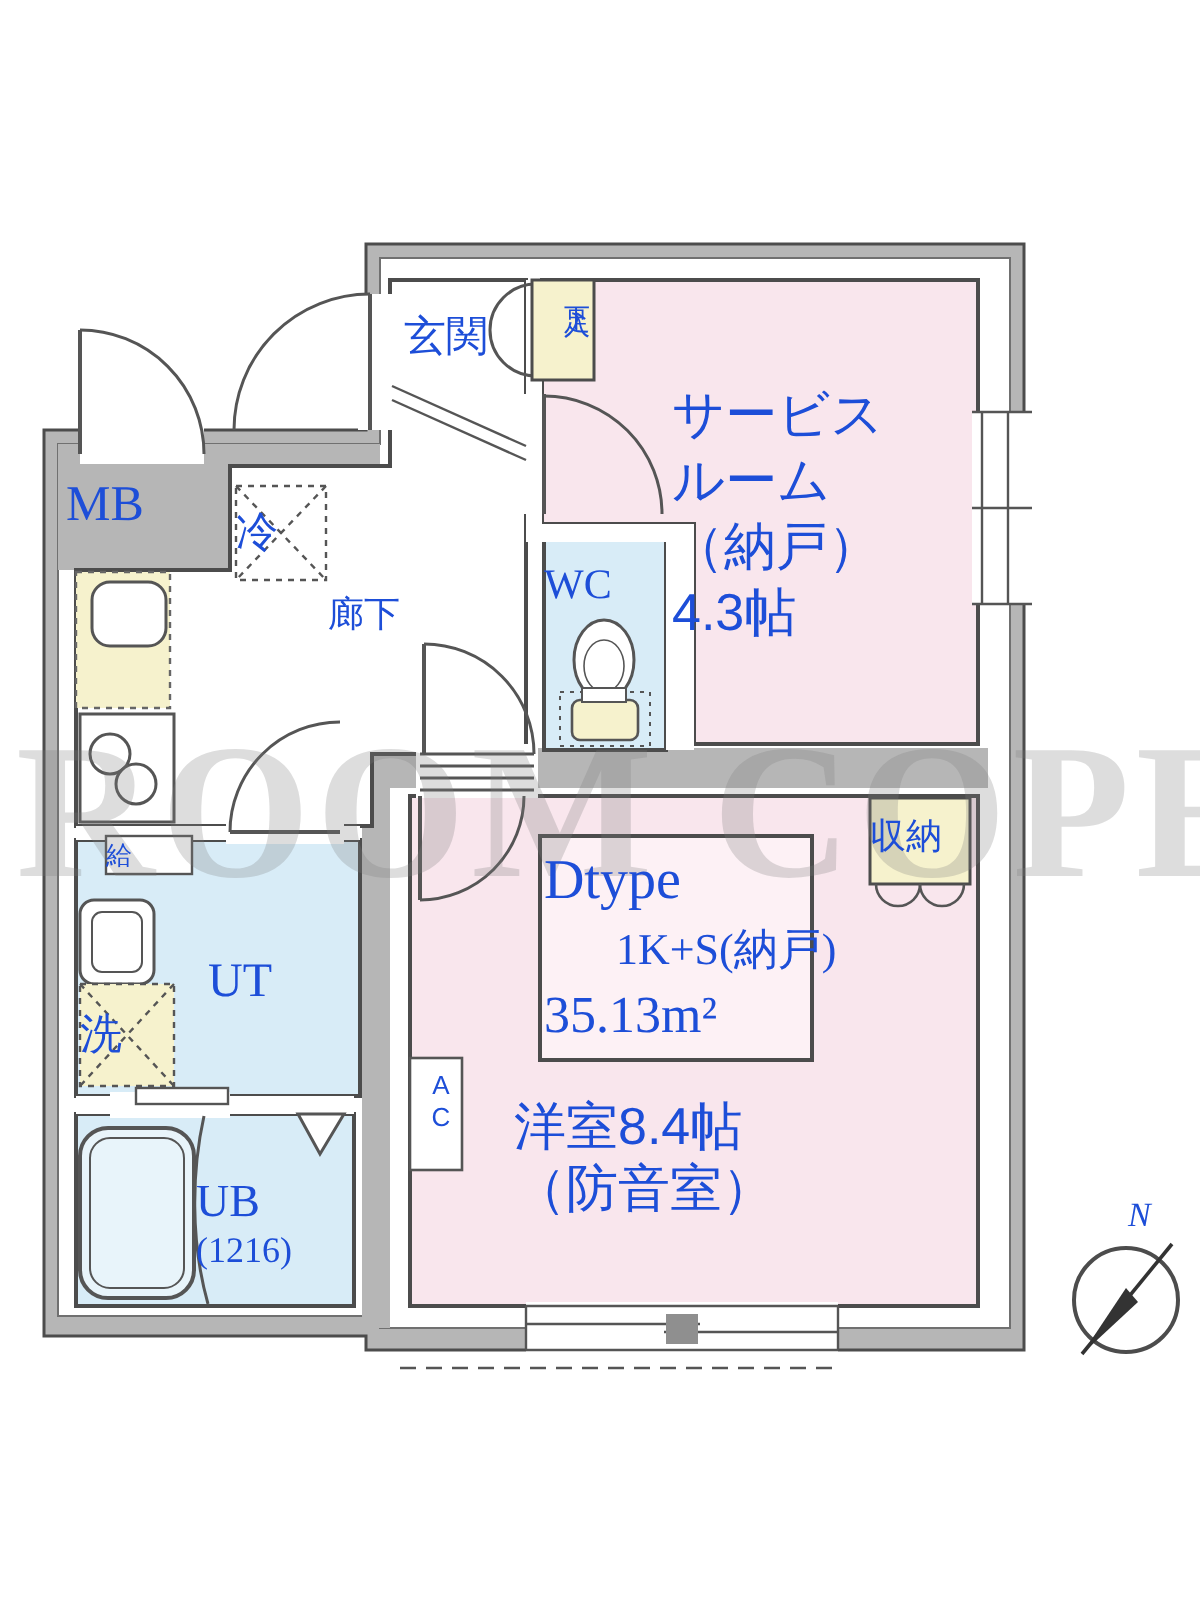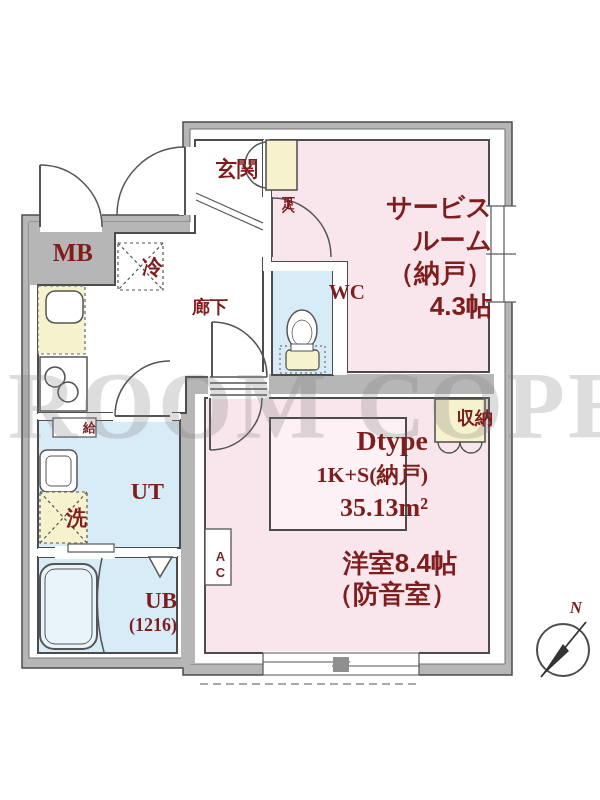--- a/index.html
+++ b/index.html
@@ -1,27 +1,27 @@
 <!DOCTYPE html>
 <html><head>
 <meta charset="utf-8">
 <style>
   html,body{margin:0;padding:0;background:#ffffff;}
   #canvas{position:relative;width:600px;height:800px;background:#ffffff;overflow:hidden;
           font-family:"Liberation Sans",sans-serif;color:#3e3d49;}
   #plan-svg{position:absolute;left:0;top:0;}
-  .lbl{position:absolute;text-align:right;line-height:1.25;color:#7f1d1d;z-index:30;font-weight:bold;}
+  .lbl{position:absolute;text-align:left;line-height:1.25;color:#1d4ed8;z-index:30;}
   .serif{font-family:"Liberation Serif",serif;}
   .vert{writing-mode:vertical-rl;text-orientation:upright;letter-spacing:1px;}
   #watermark{position:absolute;left:8px;top:350px;width:600px;font-family:"Liberation Serif",serif;
              font-size:96px;font-weight:bold;color:rgba(125,125,125,0.26);letter-spacing:3px;
              white-space:nowrap;z-index:20;pointer-events:none;}
   .svc-line{font-size:26px;line-height:33px;}
   .dt1{font-size:28px;line-height:36px;}
-  .dt2{font-size:22px;line-height:32px;}
+  .dt2{font-size:22px;line-height:32px;margin-left:36px;}
   .dt3{font-size:26px;line-height:33px;}
   .ub1{font-size:23px;line-height:26px;}
   .ub2{font-size:18px;line-height:22px;}
   .main1{font-size:26px;line-height:31px;}
 </style>
 </head>
 <body>
 
 <div id="canvas">
 
@@ -192,21 +192,21 @@
     <div class="svc-line">（納戸）</div>
     <div class="svc-line">4.3帖</div>
   </div>
 
   <div class="lbl serif" style="left:33px;top:237px;width:60px;font-size:25px;">MB</div>
 
   <div class="lbl" style="left:118px;top:254px;width:45px;font-size:21px;">冷</div>
 
   <div class="lbl" style="left:164px;top:296px;width:64px;font-size:18px;">廊下</div>
 
-  <div class="lbl serif" style="left:272px;top:279px;width:61px;font-size:21px;margin-left:32px;">WC</div>
+  <div class="lbl serif" style="left:272px;top:279px;width:61px;font-size:21px;">WC</div>
 
   <div class="lbl" style="left:53px;top:420px;width:43px;font-size:13px;">給</div>
 
   <div class="lbl serif" style="left:104px;top:476px;width:60px;font-size:24px;">UT</div>
 
   <div class="lbl" style="left:40px;top:505px;width:47px;font-size:21px;">洗</div>
 
   <div class="lbl serif" style="left:98px;top:588px;width:79px;">
     <div class="ub1">UB</div>
     <div class="ub2">(1216)</div>

